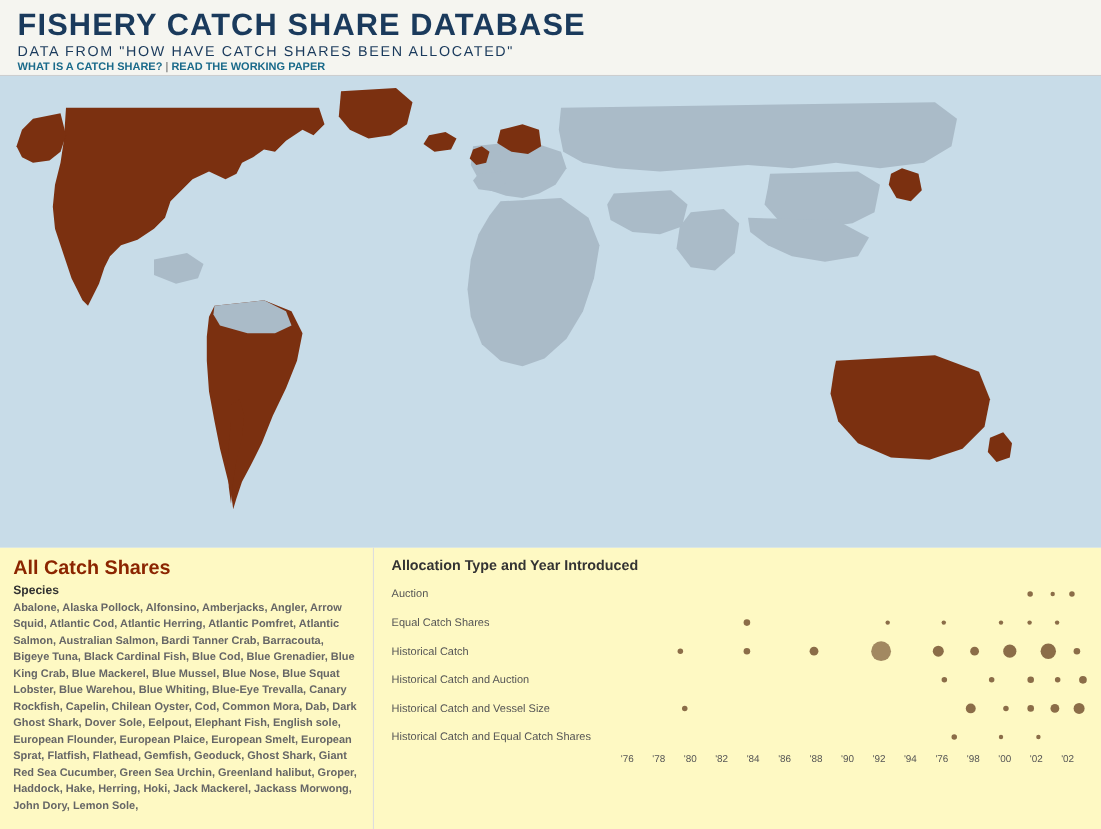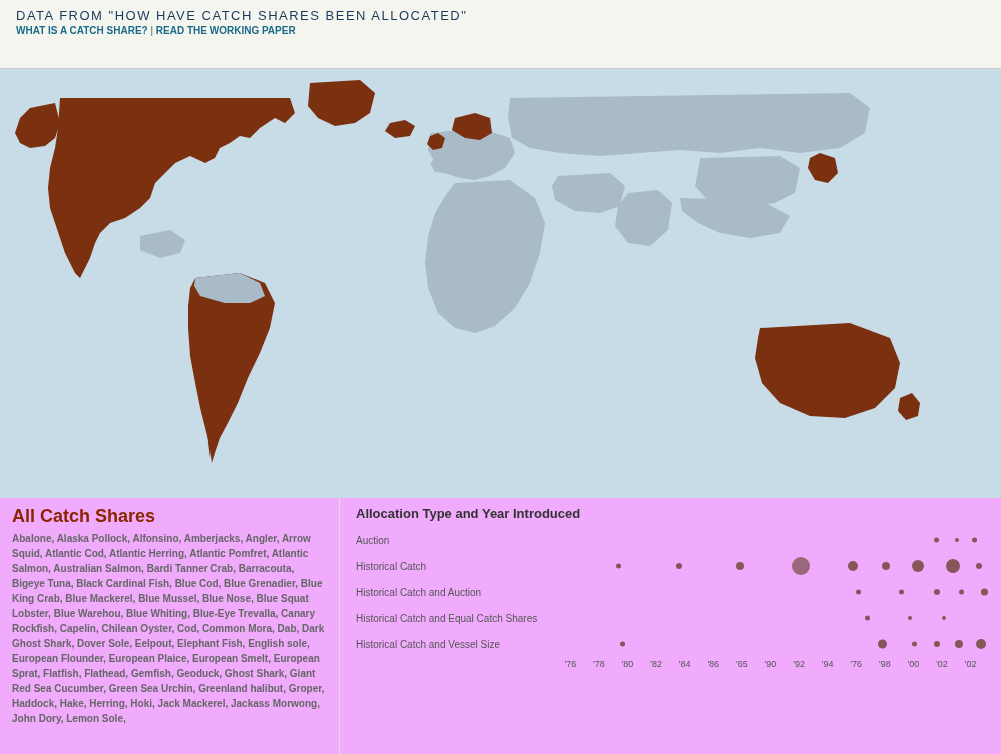--- a/index.html
+++ b/index.html
@@ -98,21 +98,21 @@
       height: 100%;
     }
 
     
     #bottom-panel {
       position: absolute;
       top: 498px;
       left: 0;
       right: 0;
       bottom: 0;
-      background: #f0abfc;
+      background: #fef9c3;
       display: flex;
       flex-direction: row;
     }
 
     
     #species-panel {
       width: 340px;
       padding: 8px 12px;
       border-right: 1px solid #ddd;
       overflow: hidden;
@@ -195,20 +195,21 @@
       left: 0;
       right: 0;
       height: 1px;
       background: #ccc;
     }
   </style>
 </head>
 <body>
 
 <div id="header">
+  <h1>FISHERY CATCH SHARE DATABASE</h1>
   <h2>DATA FROM "HOW HAVE CATCH SHARES BEEN ALLOCATED"</h2>
   <div class="sublinks">
     <a href="#">WHAT IS A CATCH SHARE?</a>
     <span> | </span>
     <a href="#">READ THE WORKING PAPER</a>
   </div>
 </div>
 
 <div id="logo">
   <div class="logo-text">
@@ -272,36 +273,48 @@
     <path d="M 210,300 L 218,295 L 222,310 L 220,330 L 215,350 L 212,370 L 210,390 L 208,375 L 207,355 L 208,335 L 210,315 Z" fill="#7b3010"></path>
   </svg>
 </div>
 
 <div class="divider"></div>
 
 <div id="bottom-panel">
 
   <div id="species-panel">
     <h3>All Catch Shares</h3>
+    <div class="species-label">Species</div>
     <div class="species-list">Abalone, Alaska Pollock, Alfonsino, Amberjacks, Angler, Arrow Squid, Atlantic Cod, Atlantic Herring, Atlantic Pomfret, Atlantic Salmon, Australian Salmon, Bardi Tanner Crab, Barracouta, Bigeye Tuna, Black Cardinal Fish, Blue Cod, Blue Grenadier, Blue King Crab, Blue Mackerel, Blue Mussel, Blue Nose, Blue Squat Lobster, Blue Warehou, Blue Whiting, Blue-Eye Trevalla, Canary Rockfish, Capelin, Chilean Oyster, Cod, Common Mora, Dab, Dark Ghost Shark, Dover Sole, Eelpout, Elephant Fish, English sole, European Flounder, European Plaice, European Smelt, European Sprat, Flatfish, Flathead, Gemfish, Geoduck, Ghost Shark, Giant Red Sea Cucumber, Green Sea Urchin, Greenland halibut, Groper, Haddock, Hake, Herring, Hoki, Jack Mackerel, Jackass Morwong, John Dory, Lemon Sole,</div>
   </div>
 
   <div id="chart-panel">
     <h3>Allocation Type and Year Introduced</h3>
 
     <div class="chart-row">
       <div class="chart-label">Auction</div>
       <div class="chart-dots-area">
 
         <div class="dot" style="width:5px;height:5px;left:88%;top:50%;transform:translateY(-50%);"></div>
         <div class="dot" style="width:4px;height:4px;left:93%;top:50%;transform:translateY(-50%);"></div>
         <div class="dot" style="width:5px;height:5px;left:97%;top:50%;transform:translateY(-50%);"></div>
       </div>
     </div>
 
+    <div class="chart-row">
+      <div class="chart-label">Equal Catch Shares</div>
+      <div class="chart-dots-area">
+        <div class="dot" style="width:6px;height:6px;left:28%;top:50%;transform:translateY(-50%);"></div>
+        <div class="dot" style="width:4px;height:4px;left:58%;top:50%;transform:translateY(-50%);"></div>
+        <div class="dot" style="width:4px;height:4px;left:70%;top:50%;transform:translateY(-50%);"></div>
+        <div class="dot" style="width:4px;height:4px;left:82%;top:50%;transform:translateY(-50%);"></div>
+        <div class="dot" style="width:4px;height:4px;left:88%;top:50%;transform:translateY(-50%);"></div>
+        <div class="dot" style="width:4px;height:4px;left:94%;top:50%;transform:translateY(-50%);"></div>
+      </div>
+    </div>
 
 
     <div class="chart-row">
       <div class="chart-label">Historical Catch</div>
       <div class="chart-dots-area">
         <div class="dot" style="width:18px;height:18px;left:55%;top:50%;transform:translateY(-50%);opacity:0.8"></div>
         <div class="dot" style="width:8px;height:8px;left:42%;top:50%;transform:translateY(-50%);"></div>
         <div class="dot" style="width:6px;height:6px;left:28%;top:50%;transform:translateY(-50%);"></div>
         <div class="dot" style="width:5px;height:5px;left:14%;top:50%;transform:translateY(-50%);"></div>
         <div class="dot" style="width:10px;height:10px;left:68%;top:50%;transform:translateY(-50%);"></div>
@@ -317,48 +330,48 @@
       <div class="chart-dots-area">
         <div class="dot" style="width:5px;height:5px;left:70%;top:50%;transform:translateY(-50%);"></div>
         <div class="dot" style="width:5px;height:5px;left:80%;top:50%;transform:translateY(-50%);"></div>
         <div class="dot" style="width:6px;height:6px;left:88%;top:50%;transform:translateY(-50%);"></div>
         <div class="dot" style="width:5px;height:5px;left:94%;top:50%;transform:translateY(-50%);"></div>
         <div class="dot" style="width:7px;height:7px;left:99%;top:50%;transform:translateY(-50%);"></div>
       </div>
     </div>
 
     <div class="chart-row">
-      <div class="chart-label">Historical Catch and Equal Catch Shares</div>
-      <div class="chart-dots-area">
-        <div class="dot" style="width:5px;height:5px;left:72%;top:50%;transform:translateY(-50%);"></div>
-        <div class="dot" style="width:4px;height:4px;left:82%;top:50%;transform:translateY(-50%);"></div>
-        <div class="dot" style="width:4px;height:4px;left:90%;top:50%;transform:translateY(-50%);"></div>
-      </div>
-    </div>
-
-    <div class="chart-row">
       <div class="chart-label">Historical Catch and Vessel Size</div>
       <div class="chart-dots-area">
         <div class="dot" style="width:5px;height:5px;left:15%;top:50%;transform:translateY(-50%);"></div>
         <div class="dot" style="width:9px;height:9px;left:75%;top:50%;transform:translateY(-50%);"></div>
         <div class="dot" style="width:5px;height:5px;left:83%;top:50%;transform:translateY(-50%);"></div>
         <div class="dot" style="width:6px;height:6px;left:88%;top:50%;transform:translateY(-50%);"></div>
         <div class="dot" style="width:8px;height:8px;left:93%;top:50%;transform:translateY(-50%);"></div>
         <div class="dot" style="width:10px;height:10px;left:98%;top:50%;transform:translateY(-50%);"></div>
+      </div>
+    </div>
+
+    <div class="chart-row">
+      <div class="chart-label">Historical Catch and Equal Catch Shares</div>
+      <div class="chart-dots-area">
+        <div class="dot" style="width:5px;height:5px;left:72%;top:50%;transform:translateY(-50%);"></div>
+        <div class="dot" style="width:4px;height:4px;left:82%;top:50%;transform:translateY(-50%);"></div>
+        <div class="dot" style="width:4px;height:4px;left:90%;top:50%;transform:translateY(-50%);"></div>
       </div>
     </div>
 
     <div class="x-axis" id="x-axis-labels">
         <span class="x-label">'76</span>
         <span class="x-label">'78</span>
         <span class="x-label">'80</span>
         <span class="x-label">'82</span>
         <span class="x-label">'84</span>
         <span class="x-label">'86</span>
-        <span class="x-label">'65</span>
+        <span class="x-label">'88</span>
         <span class="x-label">'90</span>
         <span class="x-label">'92</span>
         <span class="x-label">'94</span>
         <span class="x-label">'76</span>
         <span class="x-label">'98</span>
         <span class="x-label">'00</span>
         <span class="x-label">'02</span>
         <span class="x-label">'02</span>
       </div>
   </div>

